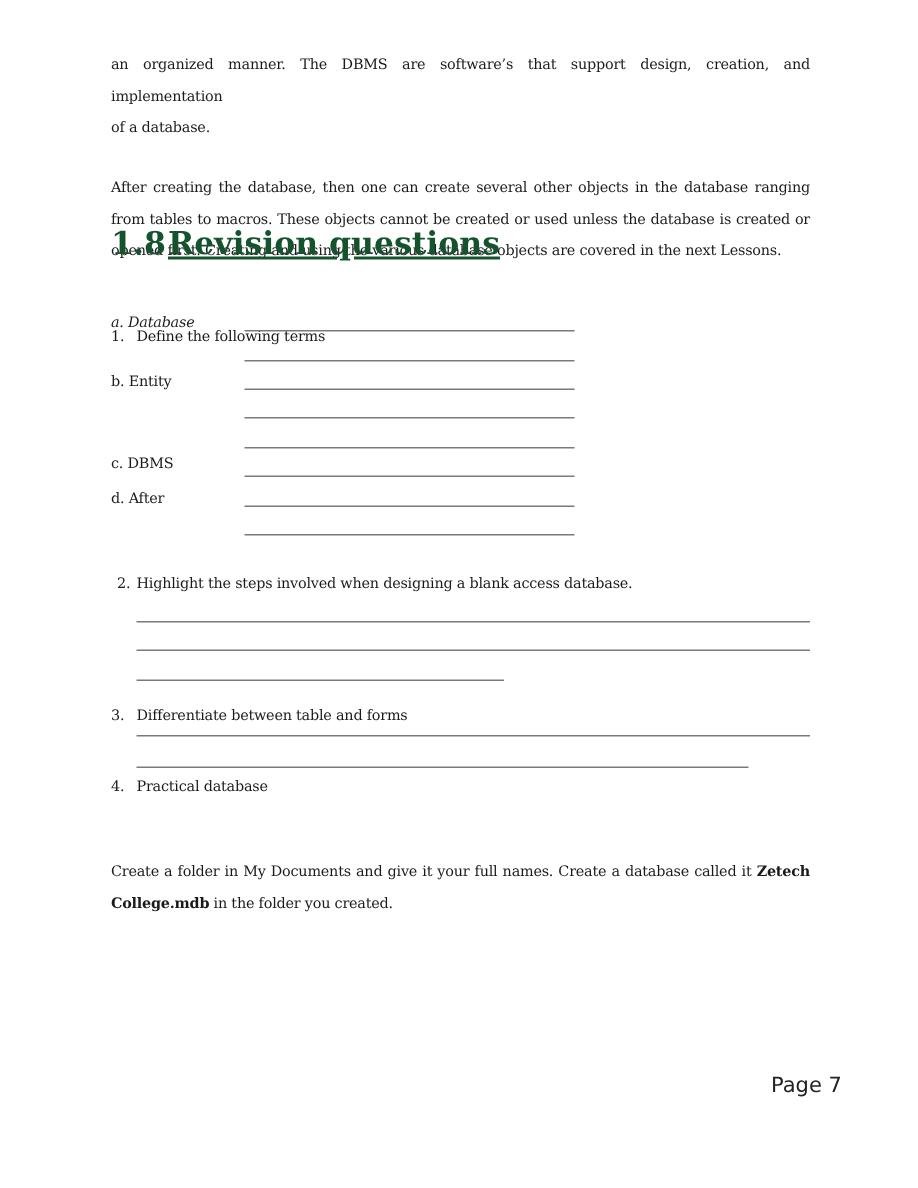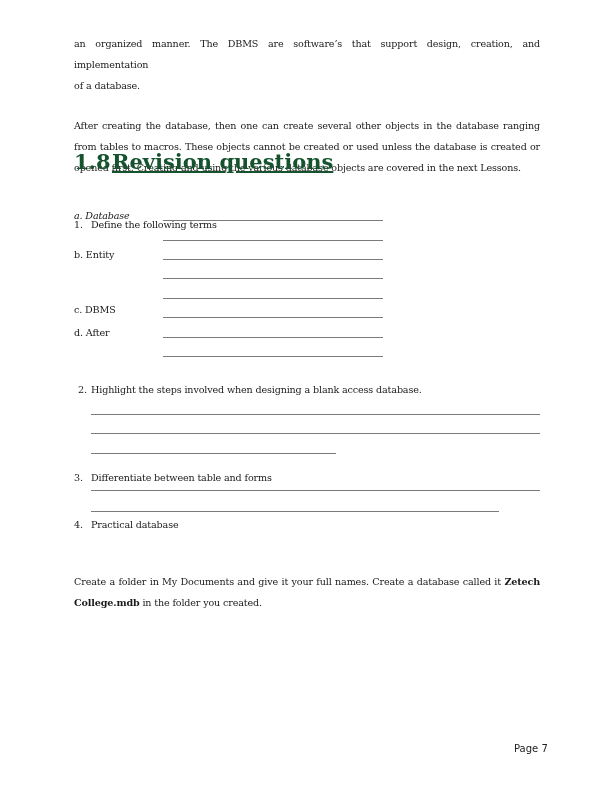--- a/index.html
+++ b/index.html
@@ -20,23 +20,23 @@
     }
     .heading .num { display: inline-block; width: 38px; }
     .txt {
       position: absolute; font-size: 9.6px; letter-spacing: -0.15px; white-space: nowrap;
     }
     .qnum { display: inline-block; width: 17px; }
     .line {
       position: absolute; height: 0; border-top: 1px solid #7a7a7a;
     }
     .footer {
-      position: absolute; left: 514px; top: 743px;
+      position: absolute; left: 514px; top: 716px;
       font-family: "DejaVu Sans", "Liberation Sans", sans-serif;
-      font-size: 10px; color: #222;
+      font-size: 14px; color: #222;
     }
     b { font-weight: bold; }
   </style>
 </head>
 <body>
 
 <div class="para" style="top:33px;">
   <div style="text-align:justify;text-align-last:justify;">an organized manner. The DBMS are software’s that support design, creation, and implementation</div>
   <div>of a database.</div>
 </div>

